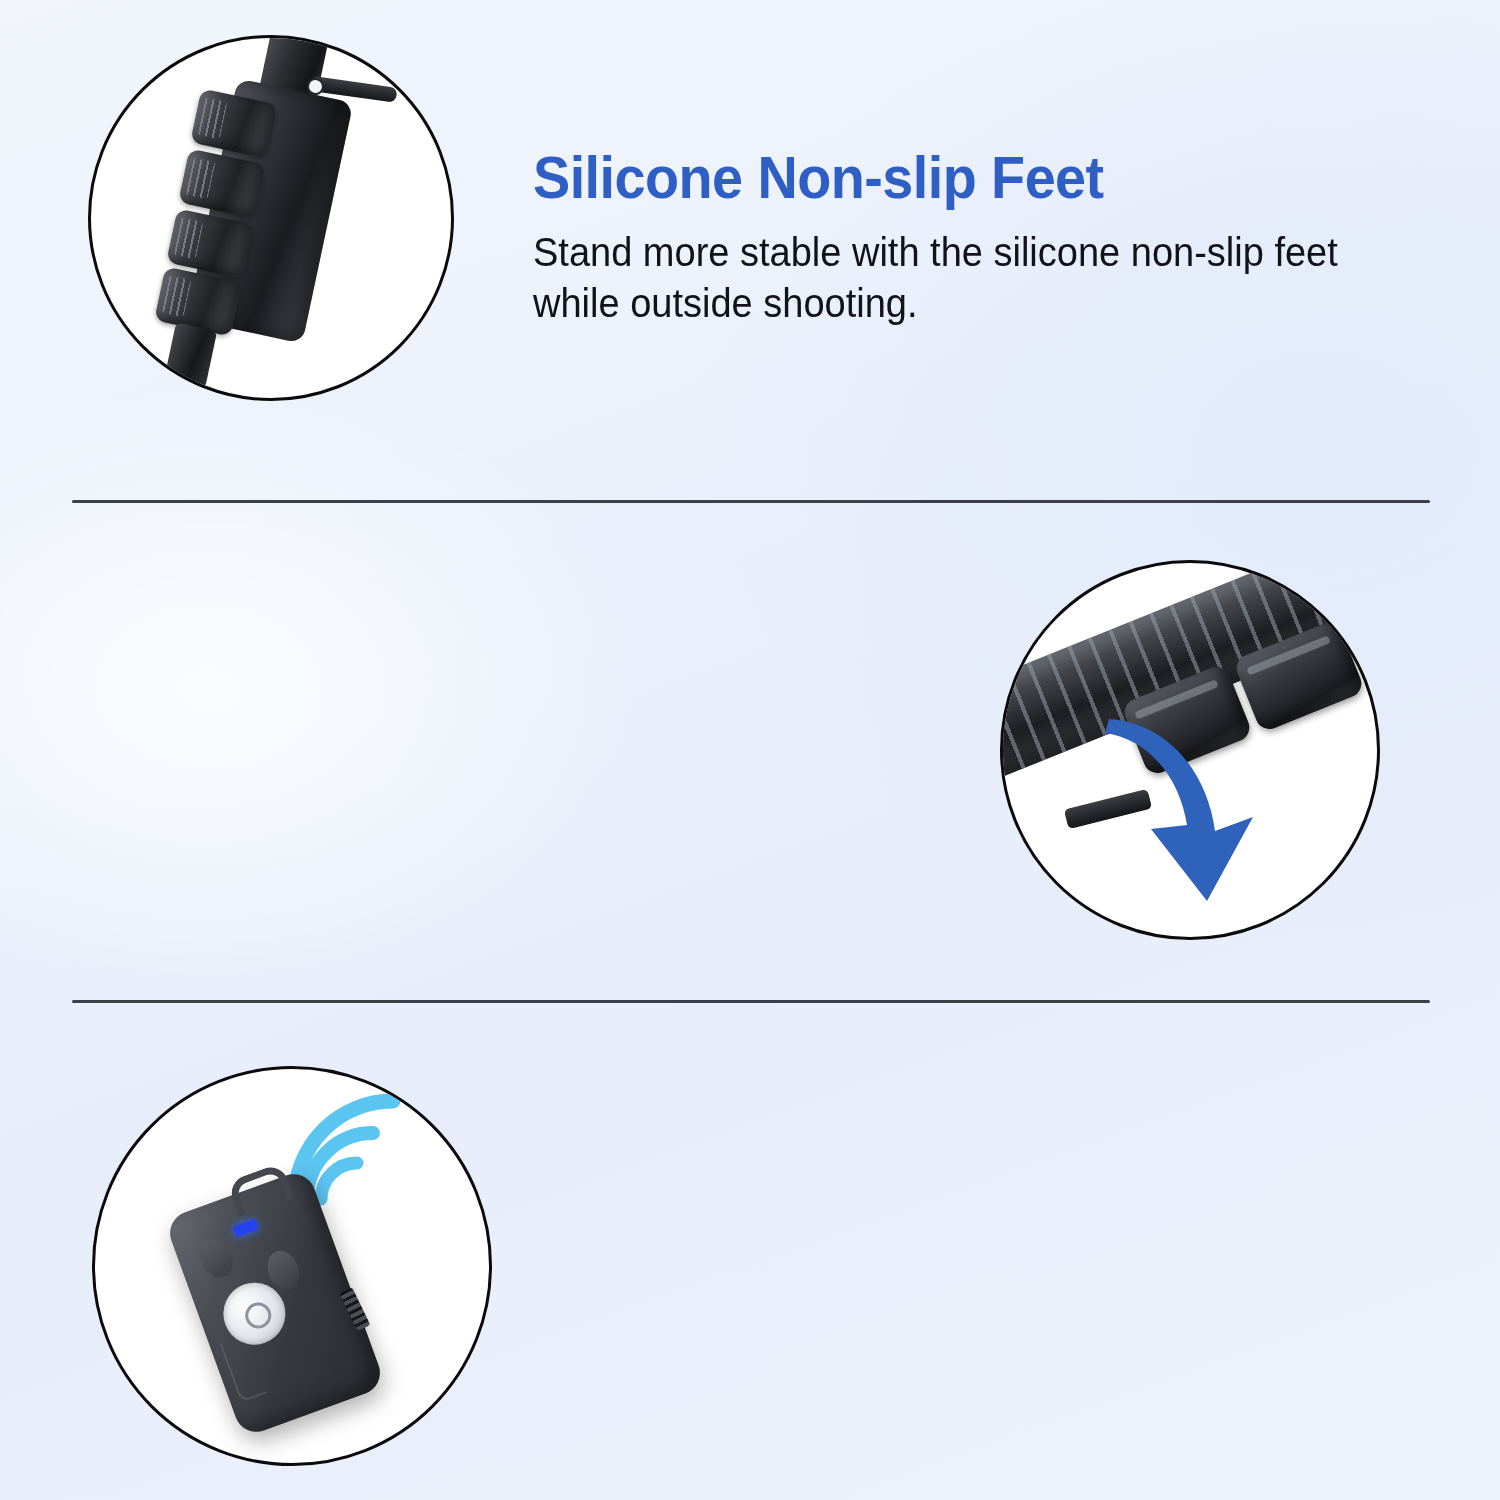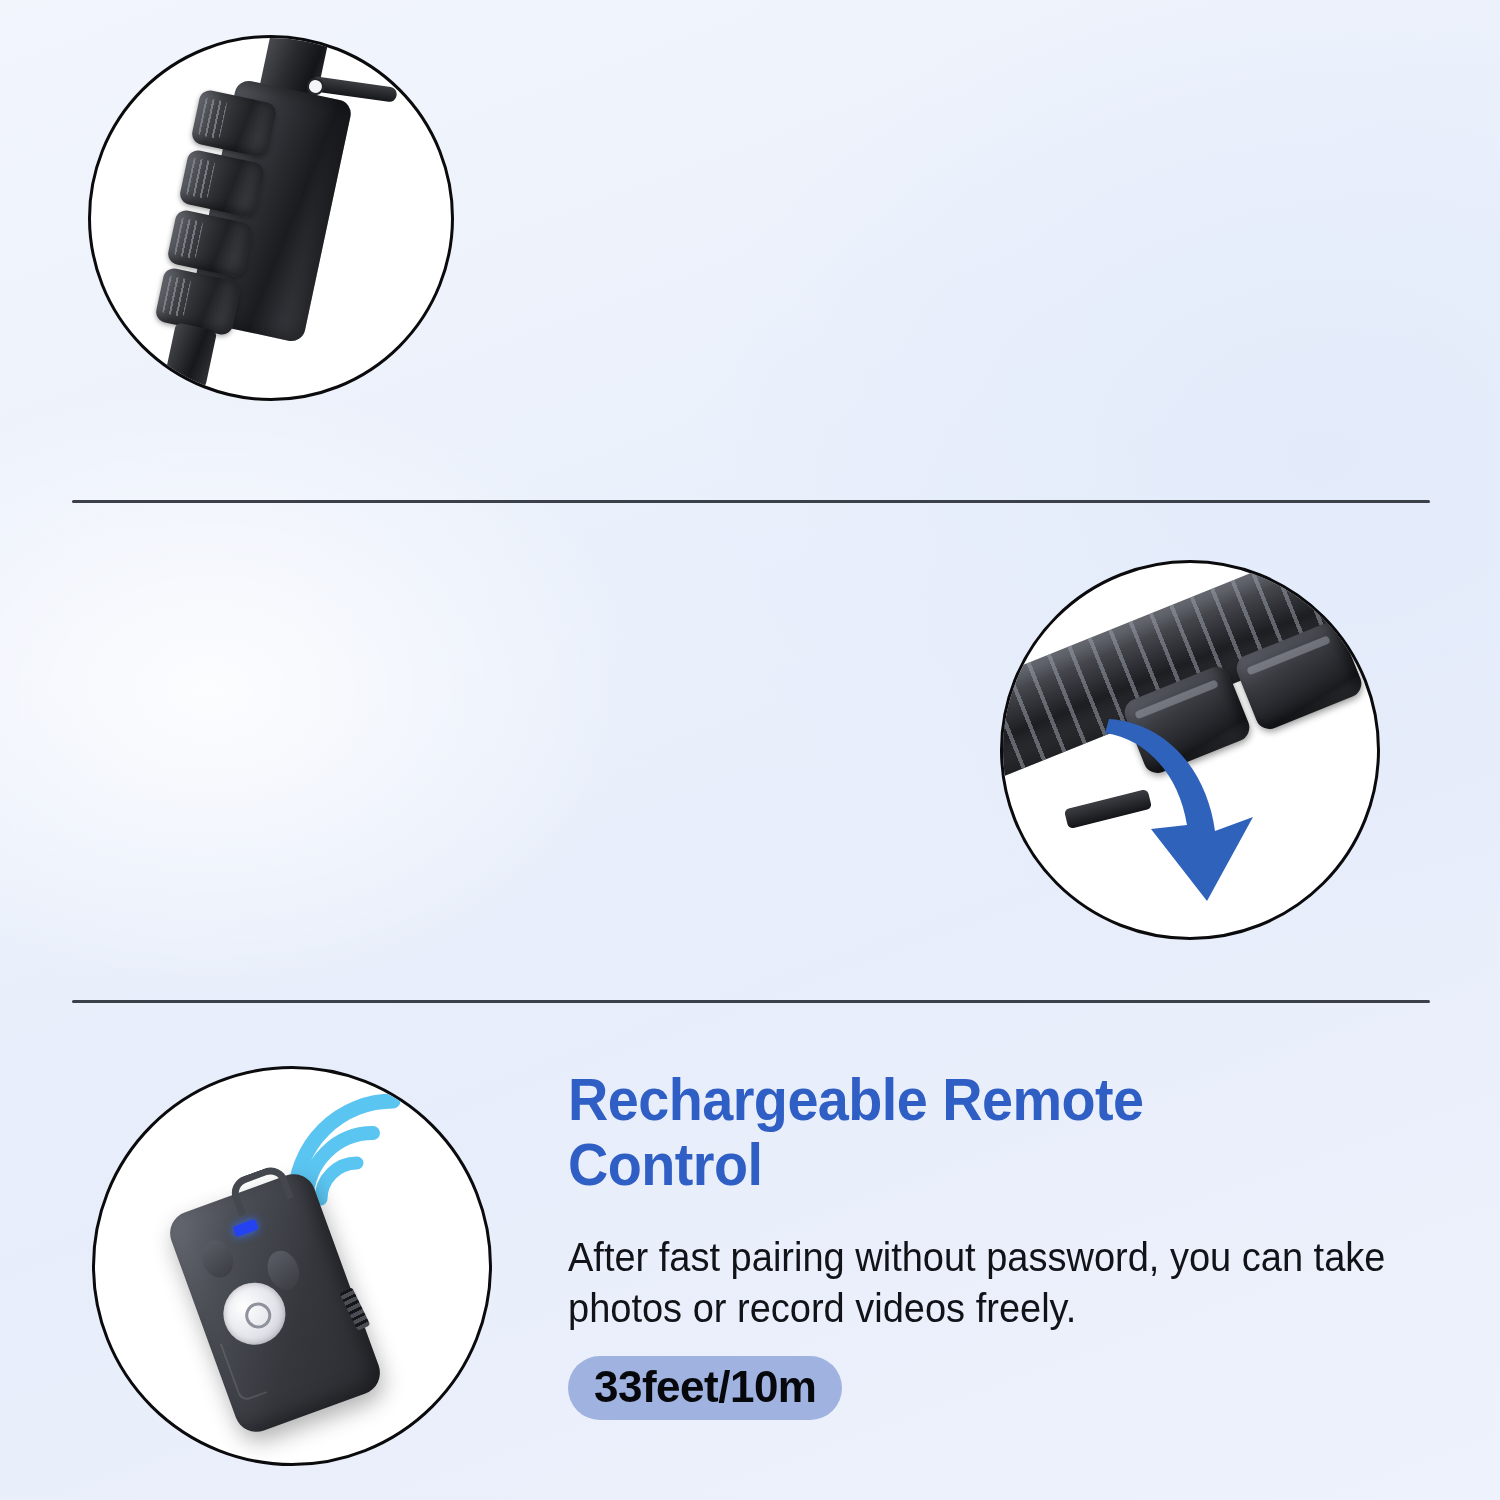--- a/index.html
+++ b/index.html
@@ -268,20 +268,24 @@
       <div class="p1-seg s3">
           <span class="ribs"></span>
         </div>
       <div class="p1-seg s4">
           <span class="ribs"></span>
         </div>
       <div class="p1-foot"></div>
     </div>
   </div>
 
+  <div class="text-col" style="left:533px; top:146px; width:905px;">
+    <h2 class="f-title">Silicone Non-slip Feet</h2>
+    <p class="f-desc">Stand more stable with the silicone non-slip feet while outside shooting.</p>
+  </div>
 
   <div class="divider" style="top:500px;"></div>
 
 
   <div class="circle-photo" style="left:1000px; top:560px; width:380px; height:380px;">
     <div style="position:absolute;inset:0;">
       <div class="p2-leg">
           <span class="ridges"></span>
         </div>
       <div class="p2-lock l1">
@@ -315,20 +319,14 @@
         <div class="p3-btn b1"></div>
         <div class="p3-led"></div>
         <div class="p3-btn b2"></div>
         <div class="p3-shutter"></div>
         <div class="p3-grill"></div>
         <div class="p3-seam"></div>
       </div>
     </div>
   </div>
 
-  <div class="text-col" style="left:568px; top:1068px; width:880px;">
-    <h2 class="f-title">Rechargeable Remote
-Control</h2>
-    <p class="f-desc" style="margin-top:34px;">After fast pairing without password, you can take photos or record videos freely.</p>
-    <span class="badge">33feet/10m</span>
-  </div>
 
 </div>
 
 </body></html>

